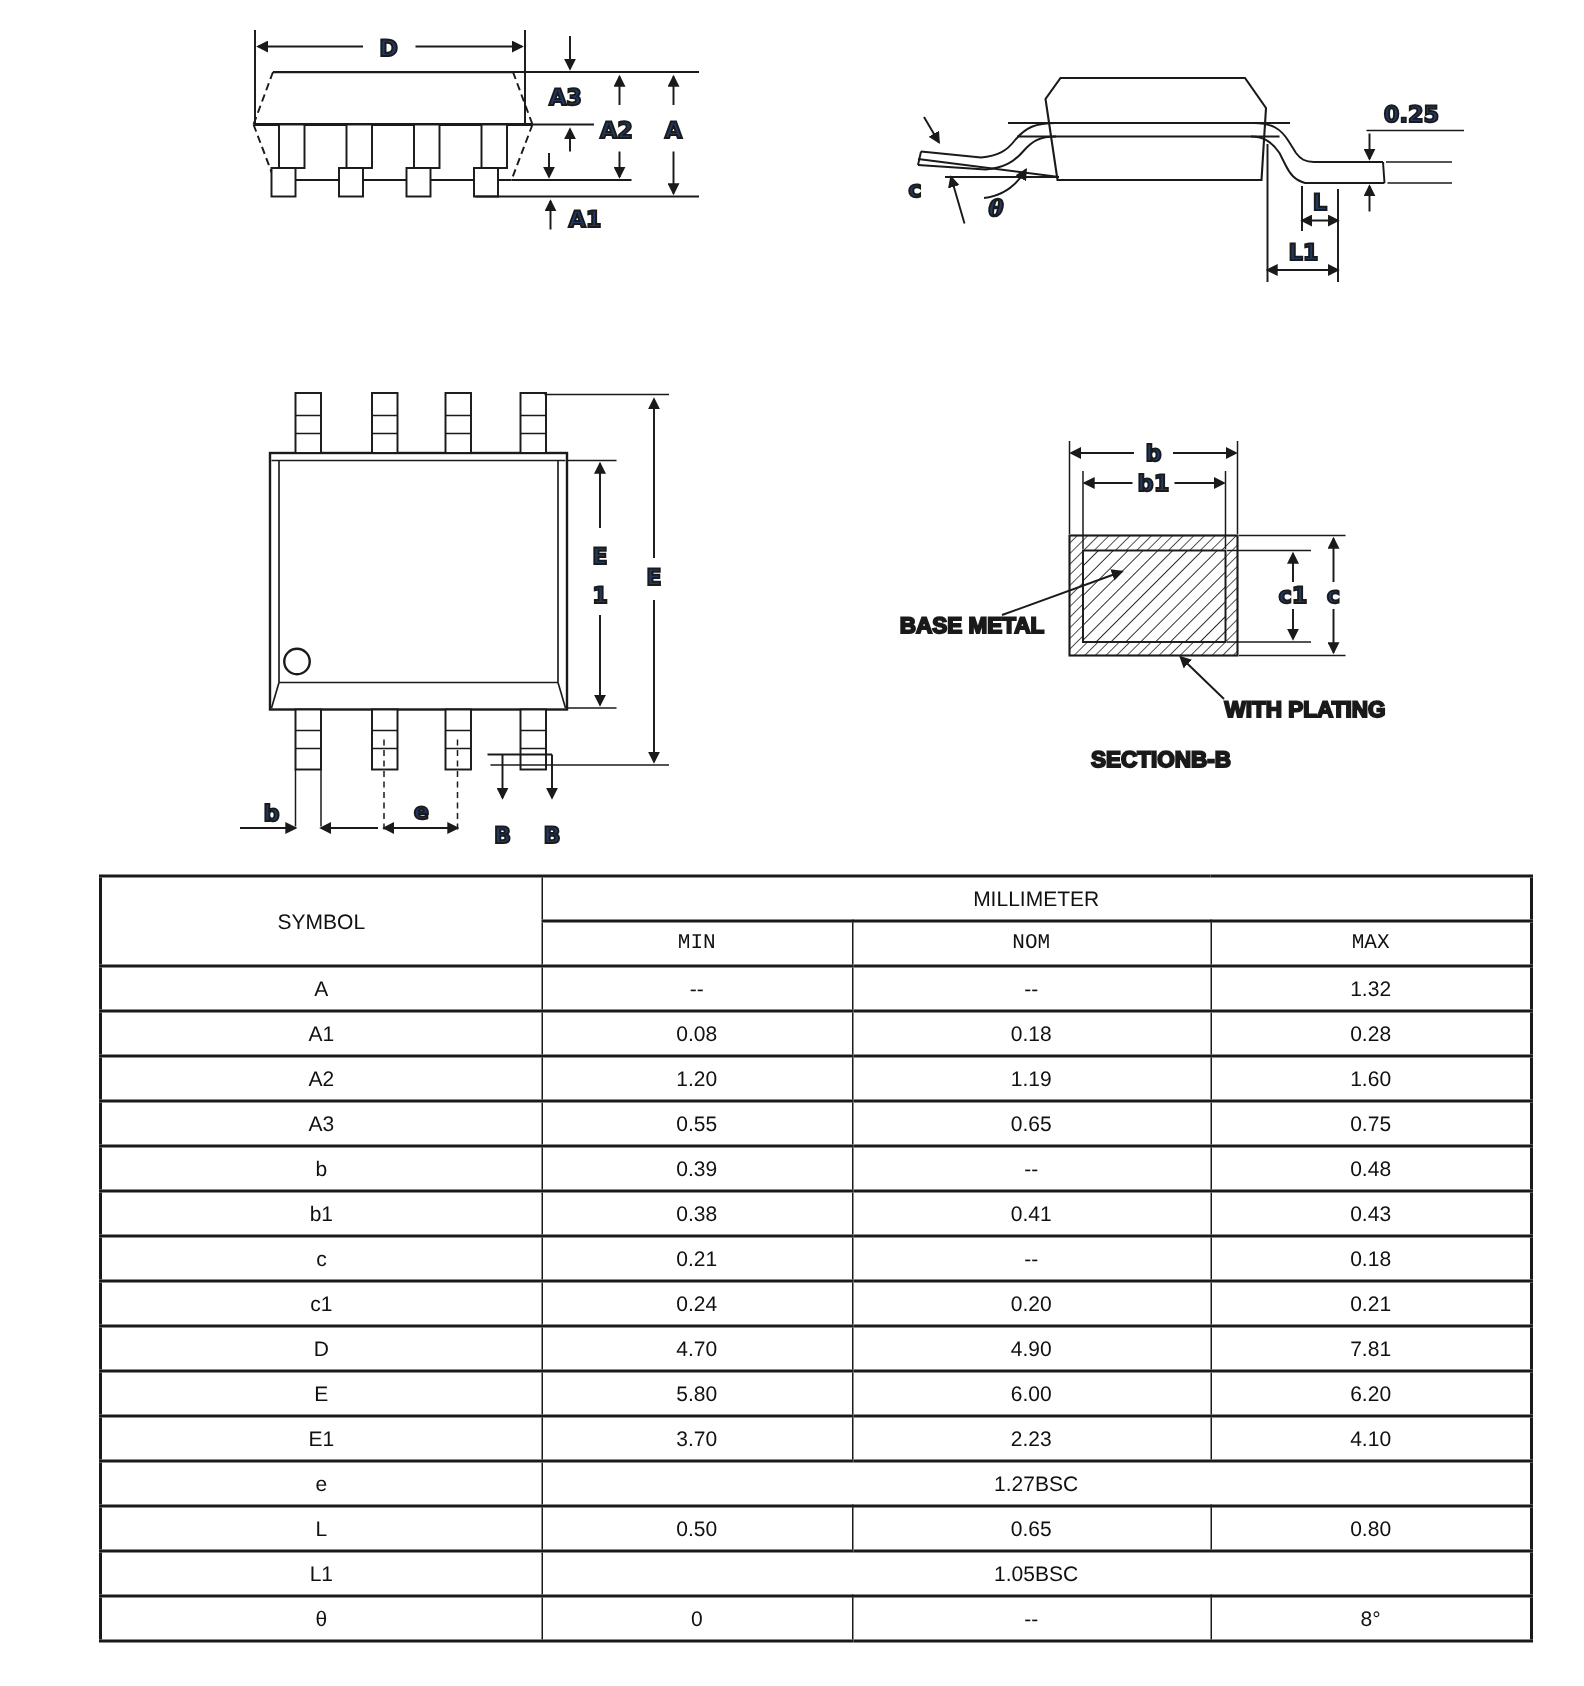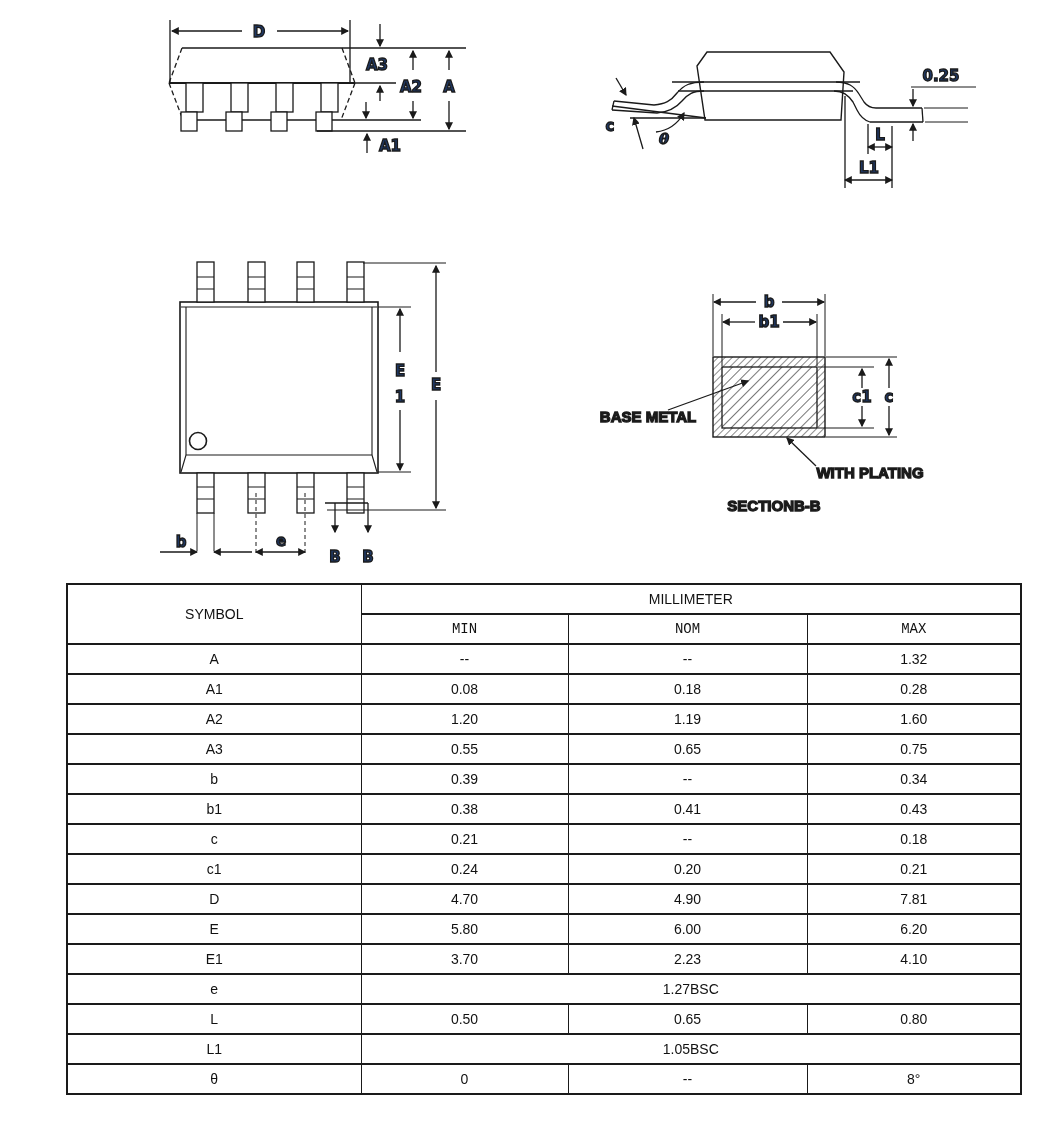--- a/index.html
+++ b/index.html
@@ -266,21 +266,21 @@
     <tr>
           <td>A3</td>
           <td>0.55</td>
           <td>0.65</td>
           <td>0.75</td>
         </tr>
     <tr>
           <td>b</td>
           <td>0.39</td>
           <td>--</td>
-          <td>0.34</td>
+          <td>0.48</td>
         </tr>
     <tr>
           <td>b1</td>
           <td>0.38</td>
           <td>0.41</td>
           <td>0.43</td>
         </tr>
     <tr>
           <td>c</td>
           <td>0.21</td>

